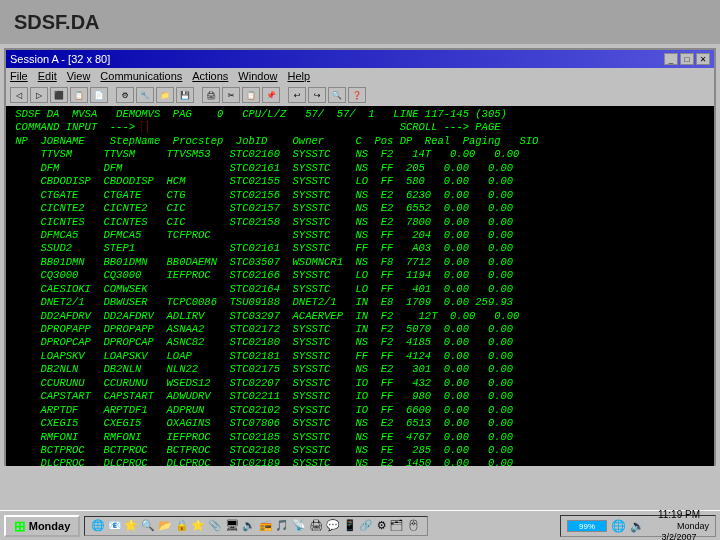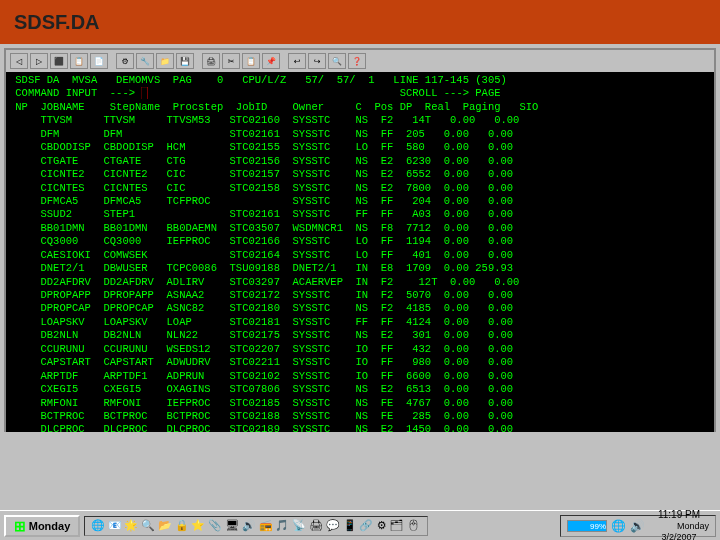--- a/index.html
+++ b/index.html
@@ -4,21 +4,21 @@
   <style>
     * { margin: 0; padding: 0; box-sizing: border-box; }
     body {
       width: 720px;
       height: 540px;
       background: #c0c0c0;
       font-family: Arial, sans-serif;
       overflow: hidden;
     }
     #title-area {
-      background: #c2410c;
+      background: #a3a3a3;
       padding: 8px 14px;
       font-size: 20px;
       font-weight: bold;
       color: #222;
       height: 44px;
       display: flex;
       align-items: center;
     }
     #outer-window {
       margin: 4px 4px 0 4px;
@@ -97,20 +97,21 @@
     #terminal {
       background: #000;
       color: #00ff00;
       font-family: 'Courier New', monospace;
       font-size: 10.5px;
       line-height: 1.28;
       padding: 2px 3px;
       height: 360px;
       overflow: hidden;
       white-space: pre;
+      font-style: italic;
     }
     #taskbar {
       position: absolute;
       bottom: 0;
       left: 0;
       width: 720px;
       height: 30px;
       background: #c0c0c0;
       border-top: 1px solid #fff;
       display: flex;
@@ -168,34 +169,51 @@
     #progress-bar-fill {
       height: 100%;
       background: #00aaff;
       width: 99%;
     }
     .progress-text {
       position: absolute;
       top: 0;
       left: 0;
       width: 100%;
-      text-align: right;
+      text-align: center;
       font-size: 8px;
       color: white;
       line-height: 12px;
     }
   </style>
 </head>
 <body>
 
 <div id="title-area">
   <span>SDSF.DA</span>
 </div>
 
 <div id="outer-window">
+  <div id="window-titlebar">
+    <span id="window-title-text">Session A - [32 x 80]</span>
+    <div id="window-controls">
+      <div class="win-btn">_</div>
+      <div class="win-btn">□</div>
+      <div class="win-btn">✕</div>
+    </div>
+  </div>
+  <div id="menu-bar">
+    <span class="menu-item">File</span>
+    <span class="menu-item">Edit</span>
+    <span class="menu-item">View</span>
+    <span class="menu-item">Communications</span>
+    <span class="menu-item">Actions</span>
+    <span class="menu-item">Window</span>
+    <span class="menu-item">Help</span>
+  </div>
   <div id="toolbar">
     <div class="tb-btn">◁</div>
     <div class="tb-btn">▷</div>
     <div class="tb-btn">⬛</div>
     <div class="tb-btn">📋</div>
     <div class="tb-btn">📄</div>
     <div class="tb-sep"></div>
     <div class="tb-btn">⚙</div>
     <div class="tb-btn">🔧</div>
     <div class="tb-btn">📁</div>

